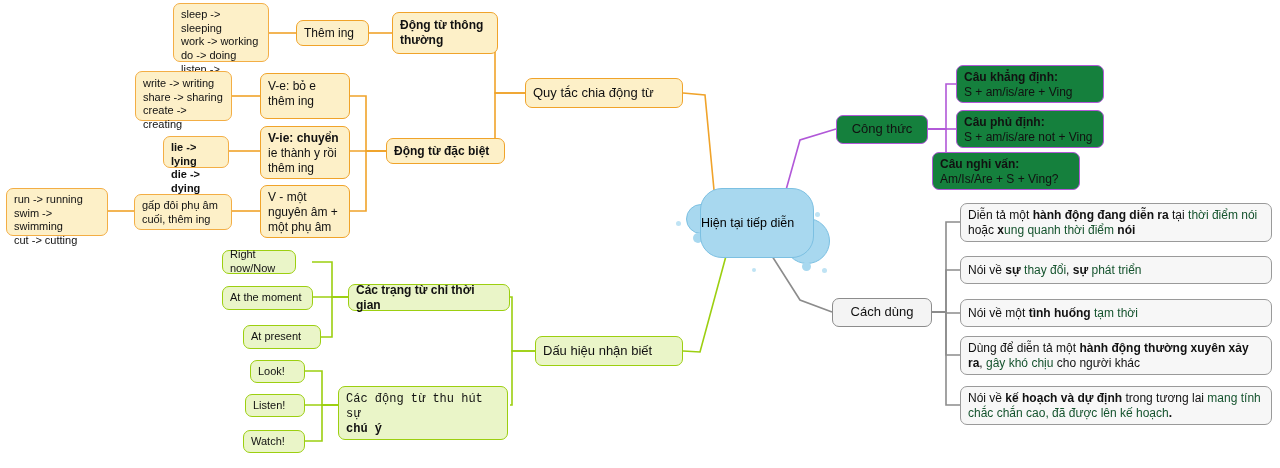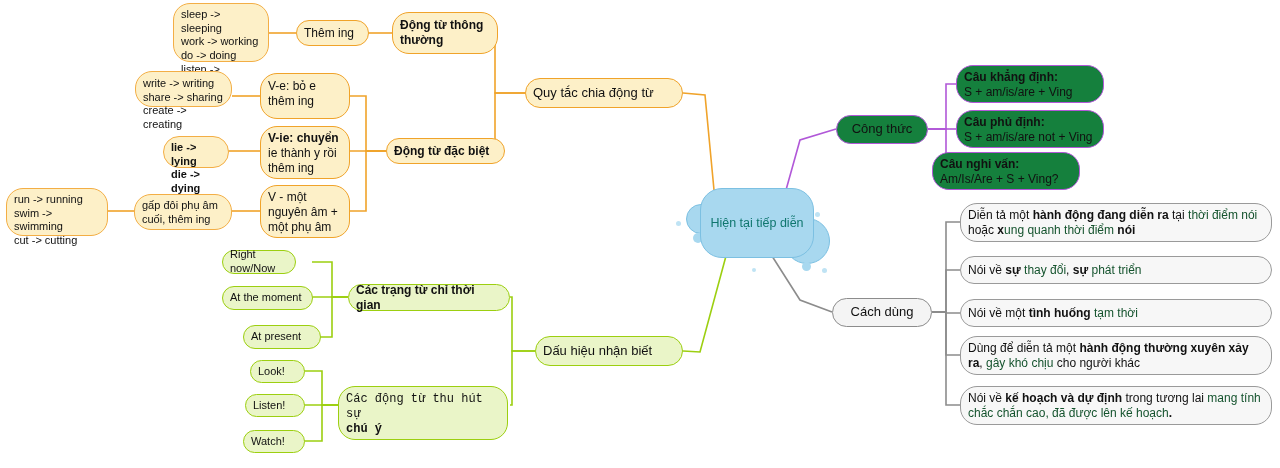--- a/index.html
+++ b/index.html
@@ -19,21 +19,21 @@
     position: absolute;
     left: 0;
     top: 0;
     width: 1280px;
     height: 468px;
     pointer-events: none;
   }
   .node {
     position: absolute;
     box-sizing: border-box;
-    border-radius: 17px;
+    border-radius: 7px;
     border: 1.4px solid #000;
     display: flex;
     align-items: center;
     padding: 3px 7px;
     line-height: 1.24;
     color: #111111;
     z-index: 3;
   }
   
   .orange {
@@ -74,23 +74,23 @@
     position: absolute;
     left: 700px;
     top: 188px;
     width: 112px;
     height: 68px;
     background: #a8d8ef;
     border: 1.6px solid #7cc0e2;
     border-radius: 22px;
     display: flex;
     align-items: center;
-    justify-content: center;
+    justify-content: flex-start;
     font-size: 12.5px;
-    color: #0f766e;
+    color: #000000;
     z-index: 5;
     white-space: nowrap;
   }
   .bubble {
     position: absolute;
     background: #a8d8ef;
     border-radius: 50%;
     z-index: 4;
   }
   .bubble.soft { background: #bfe3f4; }
@@ -195,21 +195,21 @@
     <span>Động từ đặc biệt</span>
   </div>
 
   <div class="node orange t-12" style="left:260px; top:73px; width:90px; height:46px; align-items:flex-start; padding-top:5px;">
     <div>
       <span>V-e: bỏ e</span>
       <span>thêm ing</span>
     </div>
   </div>
 
-  <div class="node orange-leaf t-11" style="left:135px; top:71px; width:97px; height:36px; align-items:flex-start; padding-top:5px;">
+  <div class="node orange-leaf t-11" style="left:135px; top:71px; width:97px; height:50px; align-items:flex-start; padding-top:5px;">
     <div>
       <span>write -&gt; writing</span>
       <span>share -&gt; sharing</span>
       <span>create -&gt; creating</span>
     </div>
   </div>
 
   <div class="node orange t-12" style="left:260px; top:126px; width:90px; height:53px; align-items:flex-start; padding-top:4px;">
     <div>
       <span class="bold">V-ie: chuyển</span>

